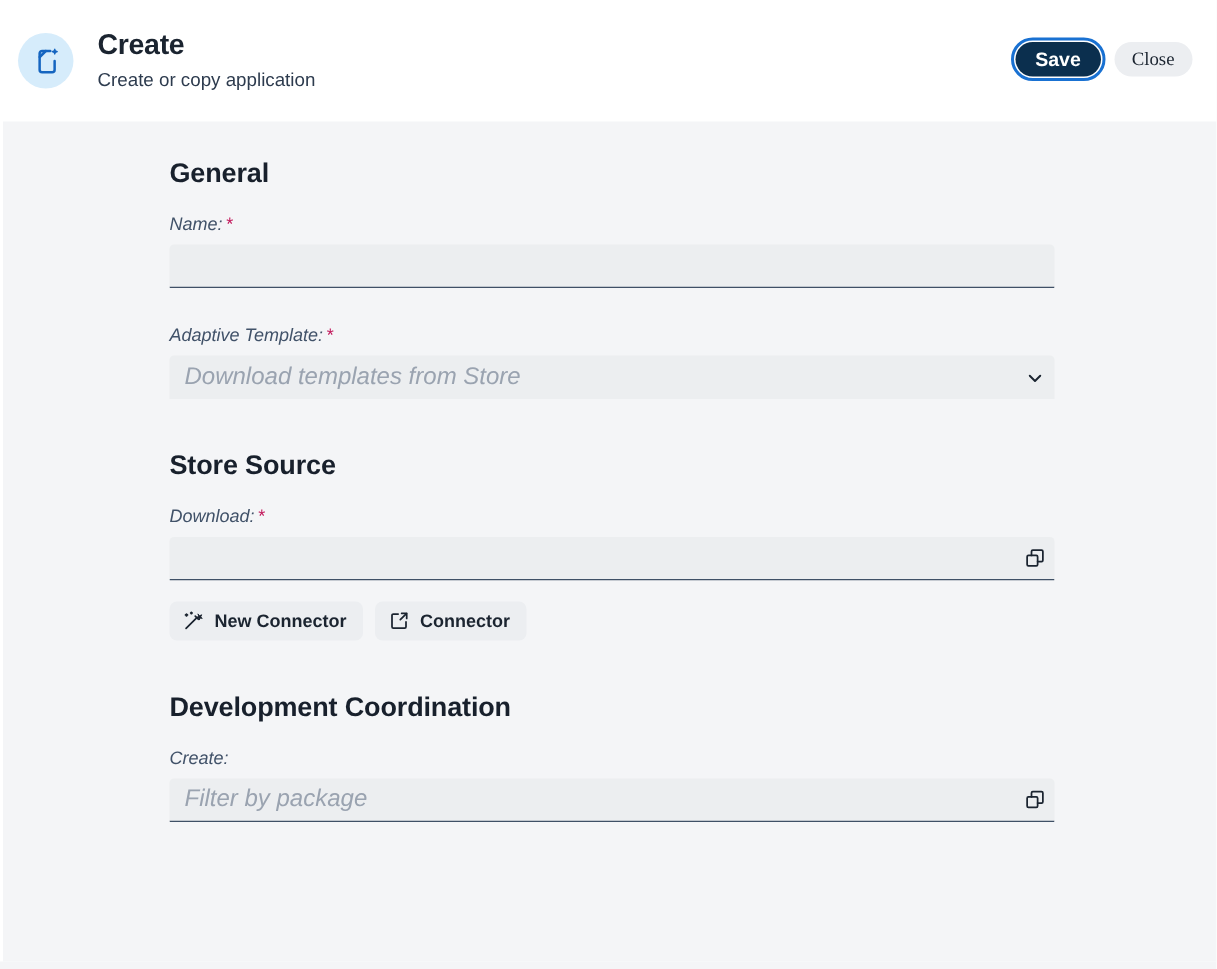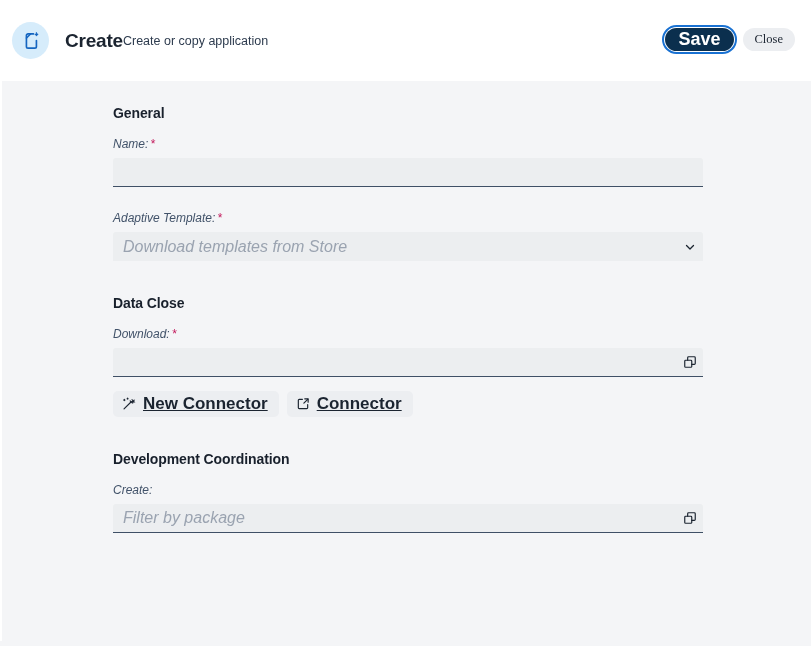--- a/index.html
+++ b/index.html
@@ -40,20 +40,21 @@
     background: #d6ecfb;
     display: flex;
     align-items: center;
     justify-content: center;
     flex: 0 0 auto;
   }
 
   .header-titles {
     margin-left: 16px;
     display: flex;
+    flex-direction: column;
     justify-content: center;
   }
 
   .header-title {
     font-size: 19px;
     font-weight: bold;
     color: #1b2430;
     line-height: 22px;
     letter-spacing: -0.2px;
   }
@@ -71,21 +72,21 @@
     top: 28px;
     display: flex;
     align-items: center;
     gap: 9px;
   }
 
   .btn-save {
     position: relative;
     background: #0b2f4e;
     color: #ffffff;
-    font-size: 18px;
+    font-size: 13px;
     font-weight: bold;
     border: none;
     border-radius: 13px;
     height: 23px;
     padding: 0 13px;
     cursor: pointer;
     outline: 2px solid #1971d2;
     outline-offset: 1px;
     font-family: "Liberation Sans", sans-serif;
     display: flex;
@@ -118,21 +119,21 @@
   }
 
   .form {
     position: absolute;
     left: 111px;
     top: 0;
     width: 590px;
   }
 
   .section-title {
-    font-size: 14px;
+    font-size: 18px;
     font-weight: bold;
     color: #18202c;
     letter-spacing: -0.1px;
   }
 
   .field-label {
     font-size: 12px;
     color: #415269;
     line-height: 15px;
     font-style: italic;
@@ -194,26 +195,25 @@
 
   .pill-btn {
     background: #eceef1;
     border: none;
     border-radius: 5px;
     height: 26px;
     padding: 0 11px 0 9px;
     display: flex;
     align-items: center;
     gap: 7px;
-    font-size: 17px;
+    font-size: 12px;
     font-weight: bold;
     color: #1b2430;
     cursor: pointer;
     font-family: "Liberation Sans", sans-serif;
-    text-decoration: underline;
   }
 
   .gap-s { height: 16px; }
   .gap-m { height: 24px; }
   .gap-l { height: 34px; }
 
   .bottom-strip {
     position: absolute;
     left: 0; top: 641px;
     width: 811px; height: 5px;
@@ -278,21 +278,21 @@
           <span class="input-icon">
             <svg width="12" height="12" viewBox="0 0 24 24" fill="none" stroke="#1b2430" stroke-width="2.6" stroke-linecap="round" stroke-linejoin="round">
               <path d="M5 9l7 7 7-7"></path>
             </svg>
           </span>
         </div>
       </div>
 
       <div class="gap-l"></div>
 
-      <div class="section-title">Data Close</div>
+      <div class="section-title">Store Source</div>
 
       <div class="gap-s"></div>
 
       <div>
         <div class="field-label">
           <span>Download:</span><span class="req">*</span>
         </div>
         <div class="input-wrap underline">
           <input type="text" value="" placeholder="" style="">
           <span class="input-icon">

